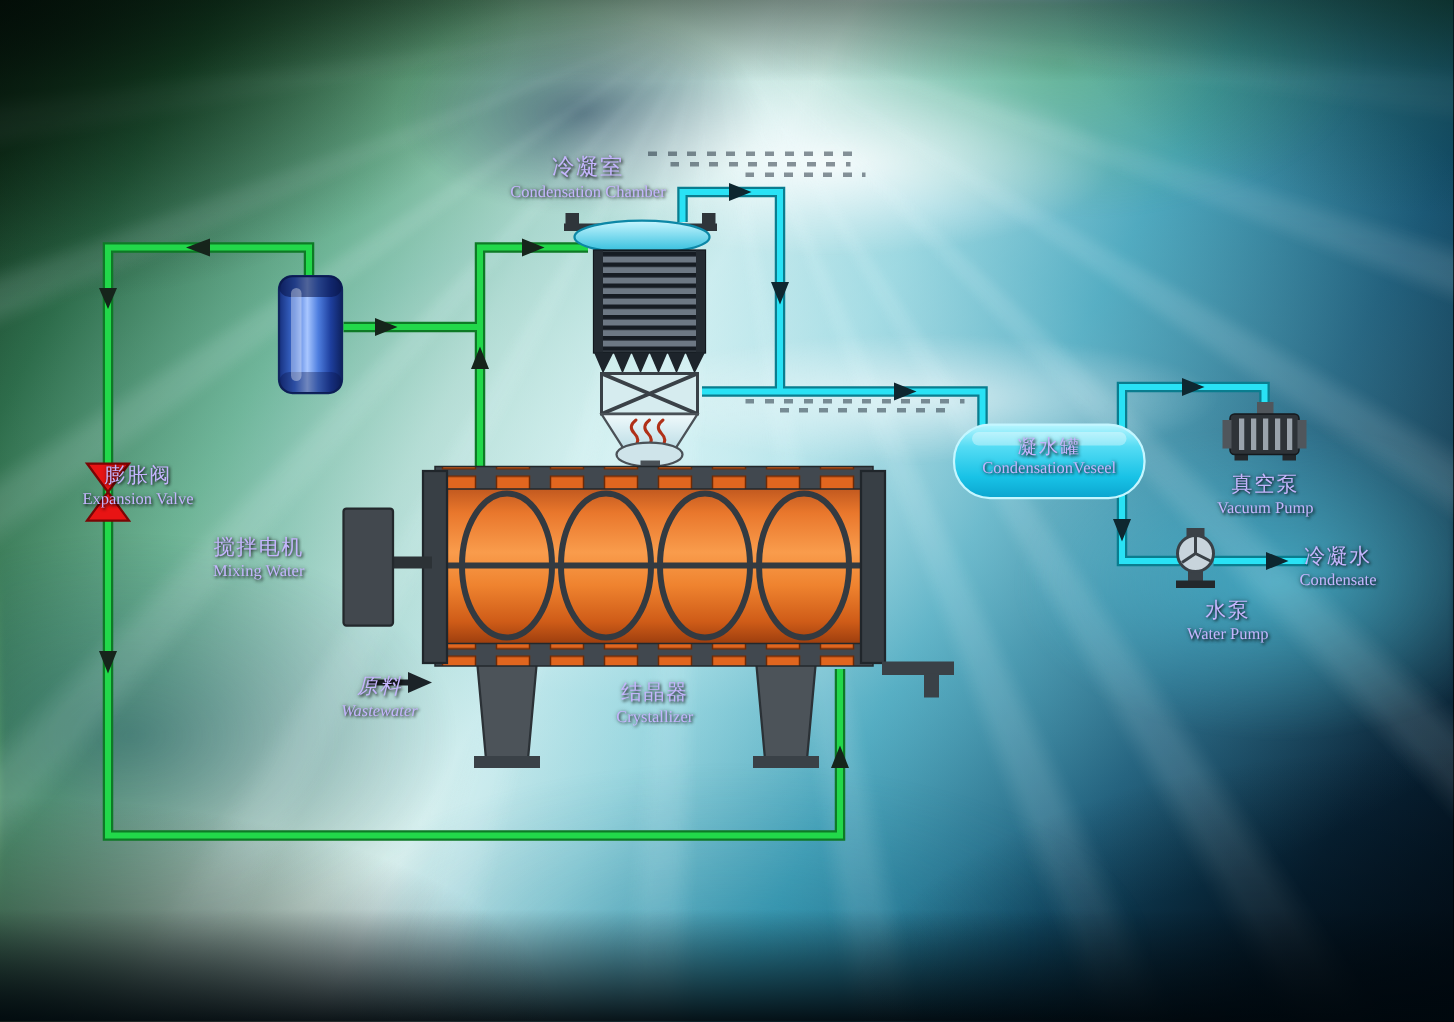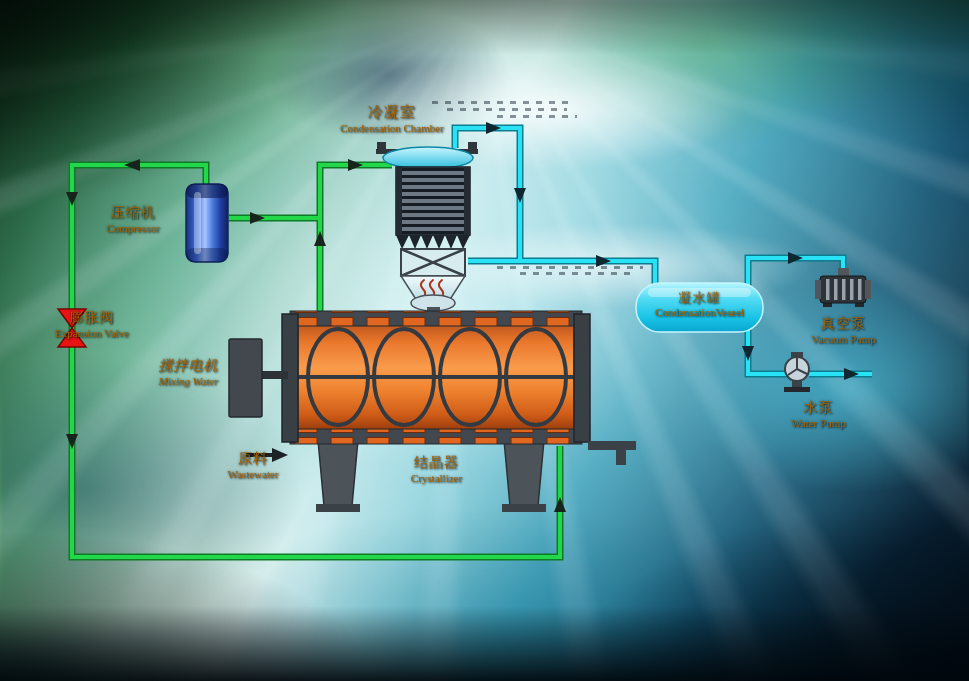--- a/index.html
+++ b/index.html
@@ -39,21 +39,21 @@
       radial-gradient(70% 40% at 0% 100%, rgba(0,10,14,0.8), transparent 55%),
       linear-gradient(to top, rgba(0,6,10,0.92), transparent 11%),
       linear-gradient(to bottom, rgba(2,14,8,0.45), transparent 8%);
   }
   .dash-row { position:absolute; height:3px; opacity:.55;
     background:repeating-linear-gradient(90deg, rgba(12,26,40,0.85) 0 6px, transparent 6px 13px);
   }
   
   .diagram { position:absolute; left:0; top:0; }
   
-  .lbl { position:absolute; text-align:center; color:#a16207;
+  .lbl { position:absolute; text-align:center; color:#c4b5fd;
     text-shadow:1px 1px 2px rgba(0,0,0,0.75), 0 0 3px rgba(0,0,0,0.4);
     line-height:1.25; pointer-events:none; }
   .lbl .zh { display:block; font-size:14px; letter-spacing:1px; }
   .lbl .en { display:block; font-size:11px; }
   .lbl-chamber .zh { font-size:15px; }
 </style>
 </head>
 <body>
 
 <div class="stage">
@@ -232,36 +232,32 @@
       <circle cx="797" cy="369" r="12" fill="#c8d4dc" stroke="#3a4147" stroke-width="2"></circle>
       <path d="M 797 369 L 797 358 M 797 369 L 807 374 M 797 369 L 788 375" stroke="#3a4147" stroke-width="2" fill="none"></path>
     </g>
   </svg>
 
   <div class="lbl lbl-chamber" style="left:302px; top:103px; width:180px;">
     <span class="zh">冷凝室</span>
     <span class="en">Condensation Chamber</span>
   </div>
 
-  <div class="lbl" style="left:88px; top:204px; width:90px;">
-    <span class="zh">压缩机</span>
-    <span class="en">Compressor</span>
-  </div>
 
   <div class="lbl" style="left:36px; top:309px; width:112px;">
     <span class="zh">膨胀阀</span>
     <span class="en">Expansion Valve</span>
   </div>
 
-  <div class="lbl" style="left:136px; top:357px; width:105px;font-style:italic;">
+  <div class="lbl" style="left:120px; top:357px; width:105px;">
     <span class="zh">搅拌电机</span>
     <span class="en">Mixing Water</span>
   </div>
 
-  <div class="lbl" style="left:203px; top:450px; width:100px;">
+  <div class="lbl" style="left:203px; top:450px; width:100px;font-style:italic;">
     <span class="zh">原料</span>
     <span class="en">Wastewater</span>
   </div>
 
   <div class="lbl" style="left:374px; top:454px; width:125px;">
     <span class="zh">结晶器</span>
     <span class="en">Crystallizer</span>
   </div>
 
 
@@ -273,14 +269,18 @@
   <div class="lbl" style="left:791px; top:315px; width:105px;">
     <span class="zh">真空泵</span>
     <span class="en">Vacuum Pump</span>
   </div>
 
   <div class="lbl" style="left:766px; top:399px; width:105px;">
     <span class="zh">水泵</span>
     <span class="en">Water Pump</span>
   </div>
 
+  <div class="lbl" style="left:838px; top:363px; width:108px;">
+    <span class="zh">冷凝水</span>
+    <span class="en">Condensate</span>
+  </div>
 
 </div>
 
 </body></html>

